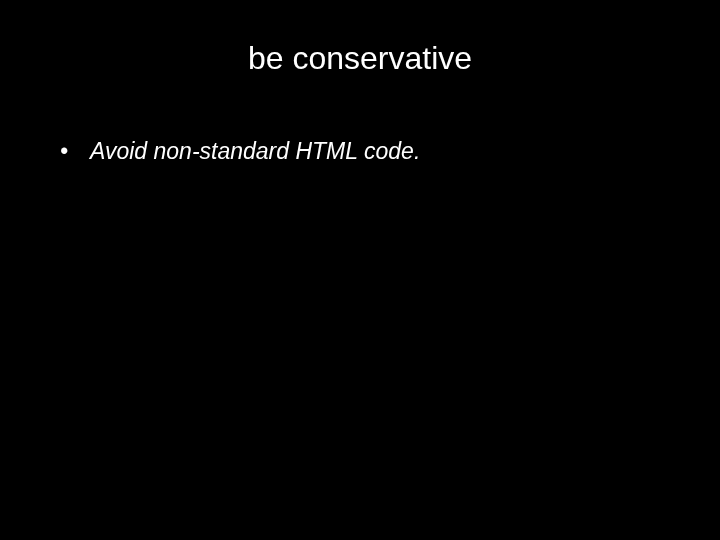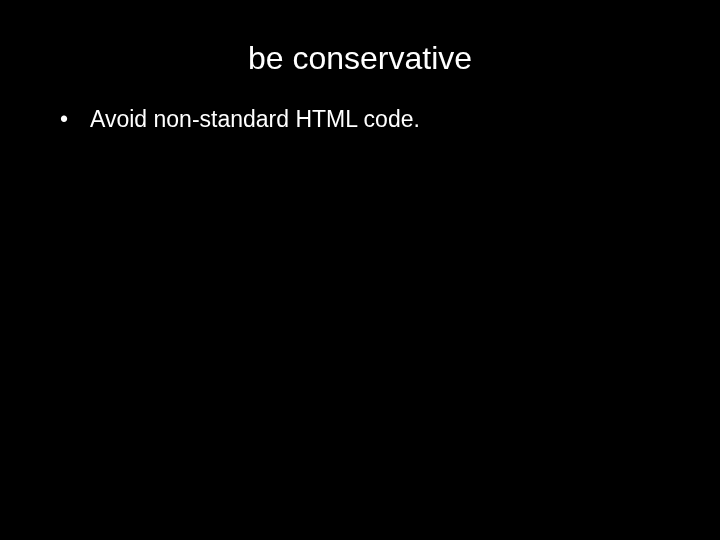--- a/index.html
+++ b/index.html
@@ -17,33 +17,34 @@
     }
     .slide {
       width: 100%;
       height: 100%;
       padding: 30px 40px;
     }
     .title {
       font-size: 32px;
       font-weight: normal;
       text-align: center;
-      margin-bottom: 28px;
+      margin-bottom: 60px;
       margin-top: 10px;
     }
     .bullets {
       list-style: none;
       padding-left: 20px;
     }
     .bullets li {
       font-size: 23px;
       line-height: 1.25;
       margin-bottom: 4px;
       position: relative;
       padding-left: 30px;
+      font-style: italic;
     }
     .bullets li::before {
       content: "•";
       position: absolute;
       left: 0;
       top: 0;
     }
   </style>
 </head>
 <body>

